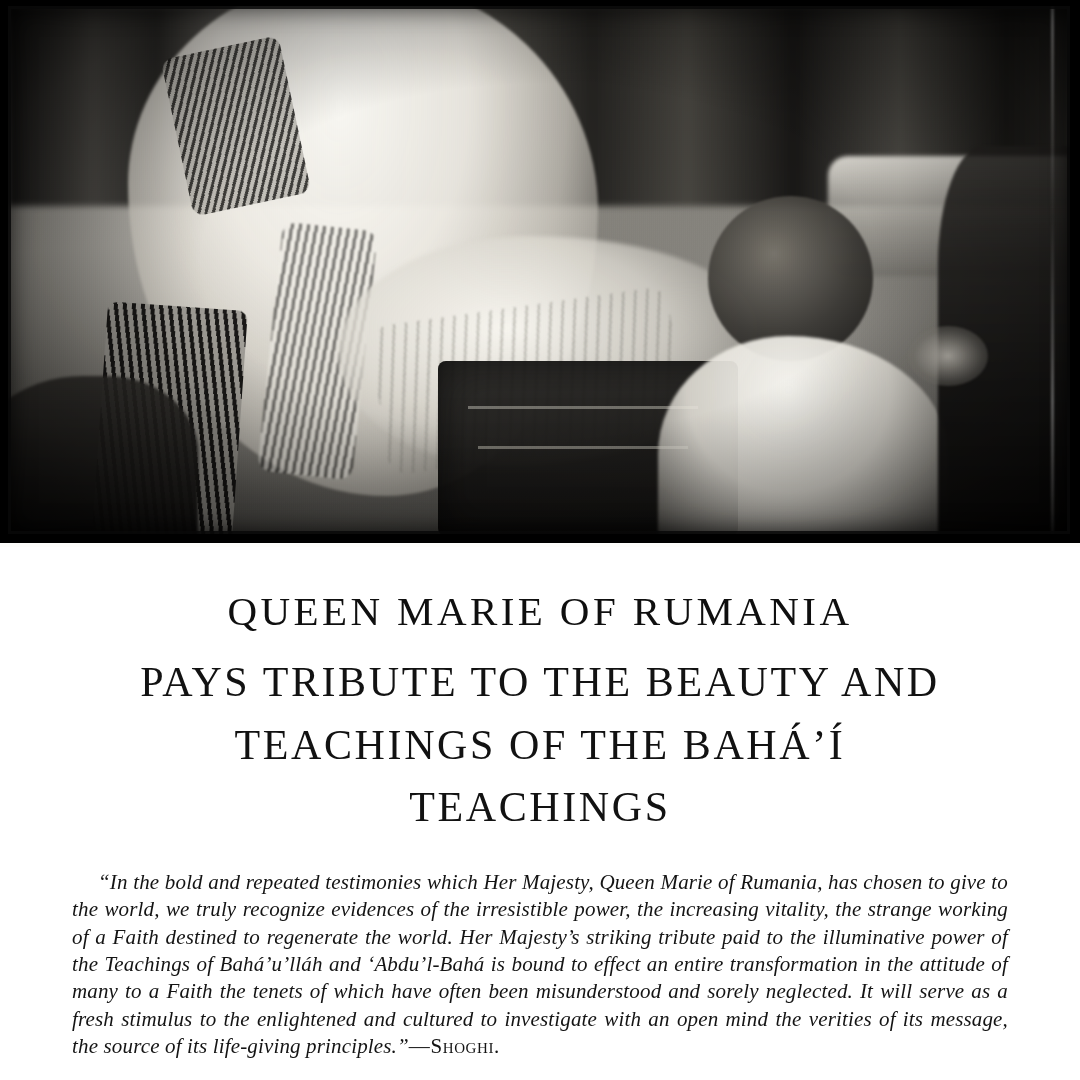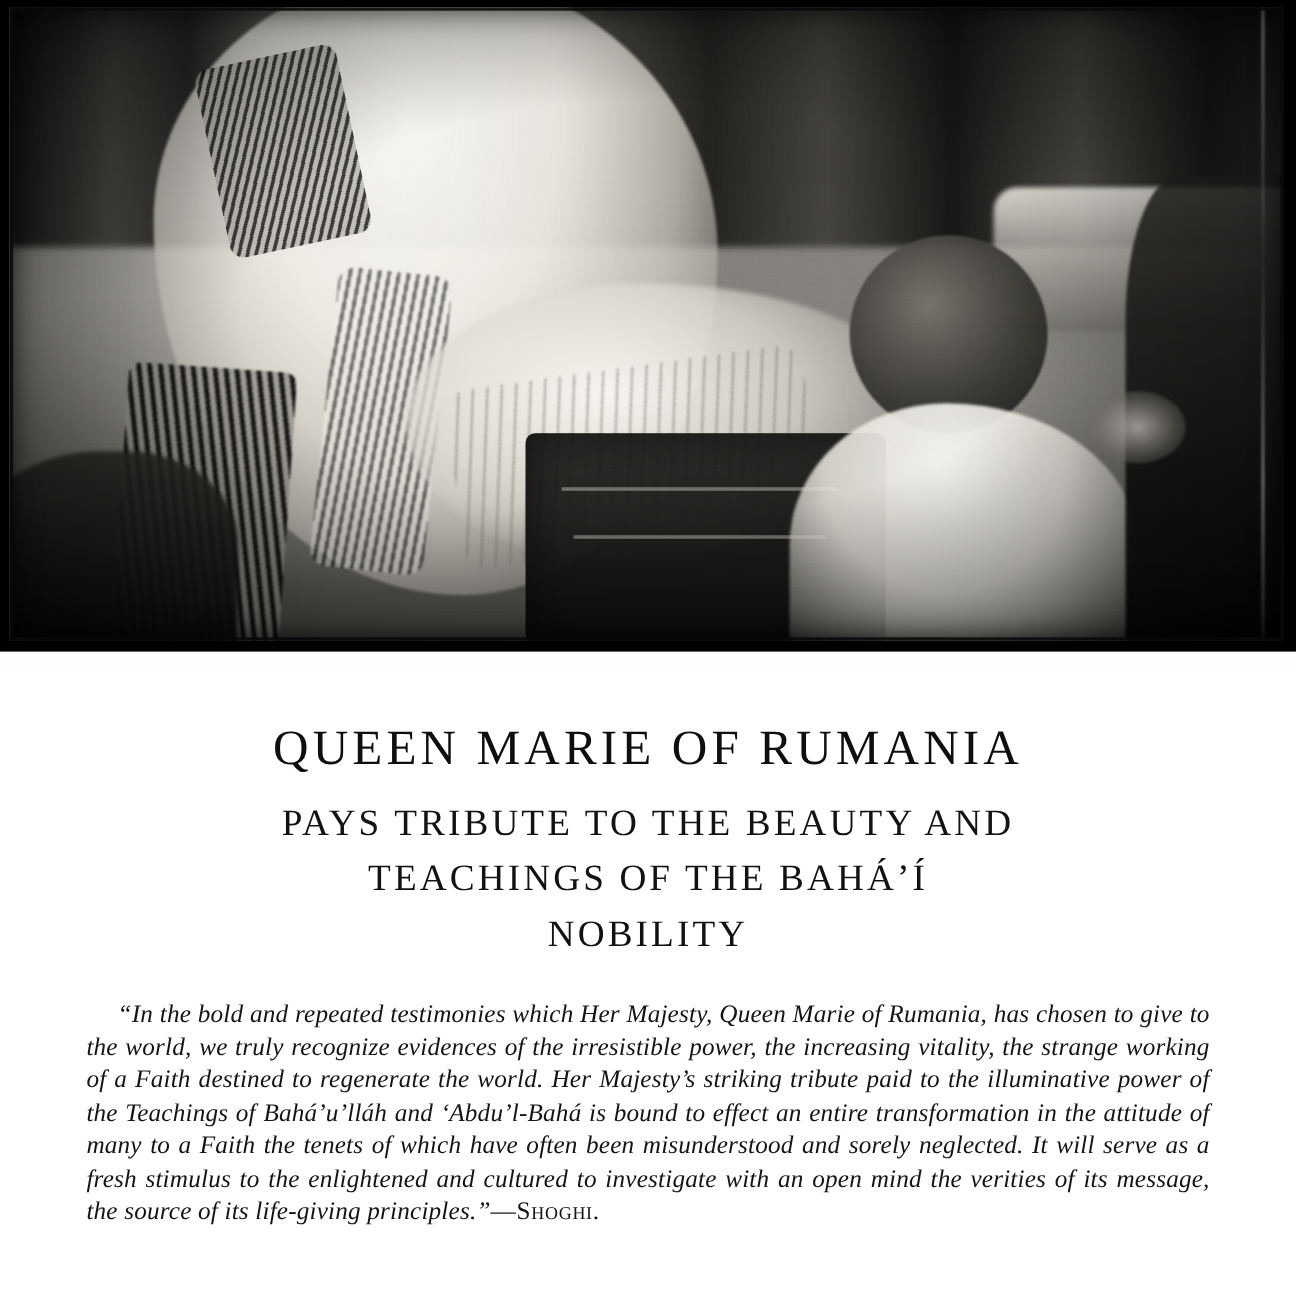--- a/index.html
+++ b/index.html
@@ -269,30 +269,30 @@
     background: #ffffff;
     padding: 0;
   }
 
   .headline {
     text-align: center;
     font-family: "Liberation Serif", serif;
     font-size: 41px;
     letter-spacing: 3.4px;
     color: #0f0f0f;
-    margin: 16px;
+    margin: 4px;
     padding-top: 40px;
     font-weight: 400;
     white-space: nowrap;
   }
 
   .subhead {
     text-align: center;
     font-family: "Liberation Serif", serif;
-    font-size: 31px;
+    font-size: 42px;
     letter-spacing: 2.6px;
     color: #121212;
     font-weight: 400;
     line-height: 1.49;
     margin: 16px 0 0 0;
   }
   .subhead .line {
     display: block;
     white-space: nowrap;
   }
@@ -346,20 +346,20 @@
     </div>
   </div>
 
   <div class="text-block">
 
     <h1 class="headline">QUEEN MARIE OF RUMANIA</h1>
 
     <h2 class="subhead">
       <span class="line">PAYS TRIBUTE TO THE BEAUTY AND</span>
       <span class="line">TEACHINGS OF THE BAHÁ’Í</span>
-      <span class="line">NOBILITY</span>
+      <span class="line">TEACHINGS</span>
     </h2>
 
     <p class="quote"><span class="first-indent"></span><span>“In the bold and repeated testimonies which Her Majesty, Queen Marie of Rumania, has chosen to give to the world, we truly recognize evidences of the irresistible power, the increasing vitality, the strange working of a Faith destined to regenerate the world. Her Majesty’s striking tribute paid to the illuminative power of the Teachings of Bahá’u’lláh and ‘Abdu’l-Bahá is bound to effect an entire transformation in the attitude of many to a Faith the tenets of which have often been misunderstood and sorely neglected. It will serve as a fresh stimulus to the enlightened and cultured to investigate with an open mind the verities of its message, the source of its life-giving principles.”</span><span class="signature">—Shoghi.</span></p>
 
   </div>
 
 </div>
 
 </body></html>

